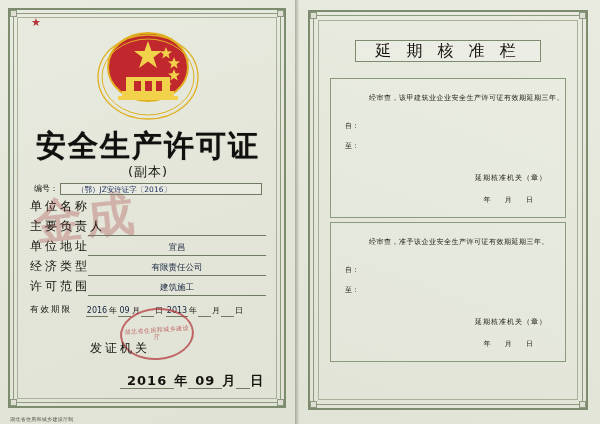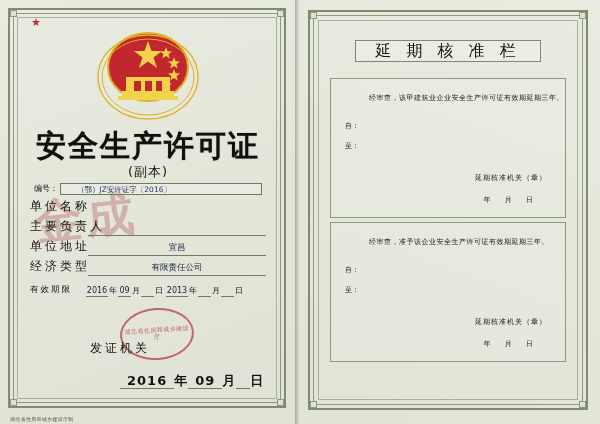--- a/index.html
+++ b/index.html
@@ -418,20 +418,24 @@
       <div class="field-row">
         <span class="field-label">单位地址</span>
         <span class="field-value center">宜昌</span>
       </div>
 
       <div class="field-row">
         <span class="field-label">经济类型</span>
         <span class="field-value center">有限责任公司</span>
       </div>
 
+      <div class="field-row">
+        <span class="field-label">许可范围</span>
+        <span class="field-value center">建筑施工</span>
+      </div>
 
       <div class="validity-row">
         <span class="validity-label">有效期限</span>
         <span class="date-seg">
           <span class="date-num">2016</span>
           <span class="date-unit">年</span>
           <span class="date-num sm">09</span>
           <span class="date-unit">月</span>
           <span class="date-num sm"></span>
           <span class="date-unit">日</span>

